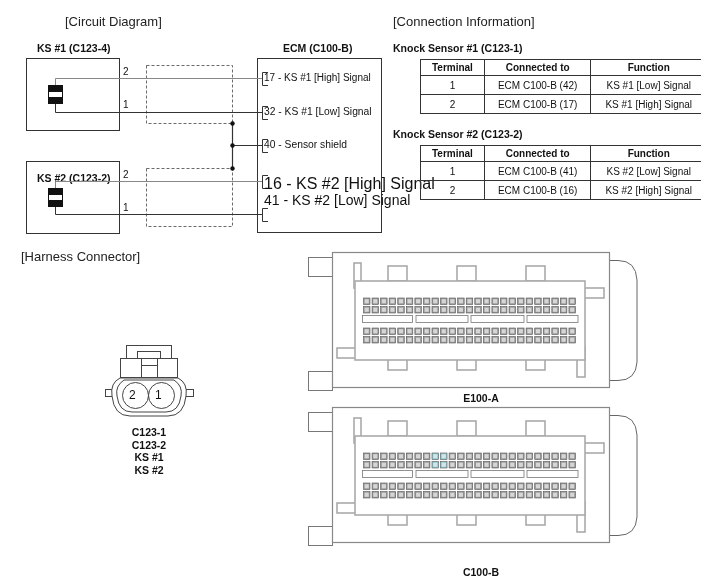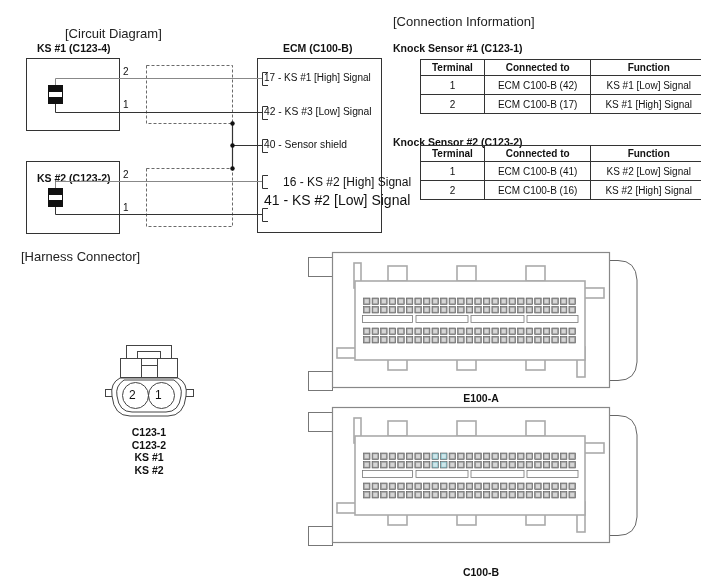--- a/index.html
+++ b/index.html
@@ -9,21 +9,21 @@
   .bold { font-weight:bold; font-size:10.5px; white-space:nowrap; }
   svg { position:absolute; left:0; top:0; }
   table.conn { position:absolute; border-collapse:collapse; font-size:10px;margin-left:28px; }
   table.conn th, table.conn td { border:1px solid #333; text-align:center; padding:0; height:18px; }
   table.conn th { font-weight:bold; height:15px; }
   .lbl-center { text-align:center; font-weight:bold; font-size:10.5px; line-height:12.5px; white-space:nowrap; }
 </style>
 </head>
 <body>
 
-<div class="abs section-title" style="left:21px;top:26px;padding-left:44px;">[Circuit Diagram]</div>
+<div class="abs section-title" style="left:21px;top:14px;padding-left:44px;">[Circuit Diagram]</div>
 <div class="abs section-title" style="left:393px;top:14px;text-align:right;">[Connection Information]</div>
 <div class="abs section-title" style="left:21px;top:249px;">[Harness Connector]</div>
 
 <div class="abs bold" style="left:37px;top:42px;">KS #1 (C123-4)</div>
 <div class="abs bold" style="left:37px;top:164px;margin-top:8px;">KS #2 (C123-2)</div>
 <div class="abs bold" style="left:283px;top:42px;">ECM (C100-B)</div>
 
 <svg width="701" height="578">
 
   <rect x="26.5" y="58.5" width="93" height="72" fill="none" stroke="#333" stroke-width="1"></rect>
@@ -81,23 +81,23 @@
     <circle cx="161.5" cy="395.5" r="13"></circle>
   </g>
 </svg>
 
 <div class="abs" style="left:123px;top:66px;font-size:10px;">2</div>
 <div class="abs" style="left:123px;top:99px;font-size:10px;">1</div>
 <div class="abs" style="left:123px;top:169px;font-size:10px;">2</div>
 <div class="abs" style="left:123px;top:202px;font-size:10px;">1</div>
 
 <div class="abs" style="left:264px;top:72px;font-size:10px;white-space:nowrap;">17 - KS #1 [High] Signal</div>
-<div class="abs" style="left:264px;top:106px;font-size:10.3px;white-space:nowrap;">42 - KS #3 [Low] Signal</div>
+<div class="abs" style="left:264px;top:106px;font-size:10.3px;white-space:nowrap;">32 - KS #1 [Low] Signal</div>
 <div class="abs" style="left:264px;top:139px;font-size:10.3px;white-space:nowrap;">40 - Sensor shield</div>
-<div class="abs" style="left:264px;top:175px;font-size:12px;white-space:nowrap;padding-left:19px;">16 - KS #2 [High] Signal</div>
+<div class="abs" style="left:264px;top:175px;font-size:16px;white-space:nowrap;">16 - KS #2 [High] Signal</div>
 <div class="abs" style="left:264px;top:192px;font-size:14px;white-space:nowrap;text-align:center;">41 - KS #2 [Low] Signal</div>
 
 <div class="abs bold" style="left:393px;top:42px;">Knock Sensor #1 (C123-1)</div>
 <table class="conn" style="left:392px;top:59px;width:287px;">
   <colgroup>
       <col style="width:64px">
       <col style="width:107px">
       <col style="width:116px">
     </colgroup>
   <tbody>
@@ -112,21 +112,21 @@
     <td>KS #1 [Low] Signal</td>
   </tr>
   <tr>
     <td>2</td>
     <td>ECM C100-B (17)</td>
     <td>KS #1 [High] Signal</td>
   </tr>
 </tbody>
   </table>
 
-<div class="abs bold" style="left:393px;top:136px;">Knock Sensor #2 (C123-2)</div>
+<div class="abs bold" style="left:393px;top:128px;">Knock Sensor #2 (C123-2)</div>
 <table class="conn" style="left:392px;top:145px;width:287px;">
   <colgroup>
       <col style="width:64px">
       <col style="width:107px">
       <col style="width:116px">
     </colgroup>
   <tbody>
       <tr>
     <th>Terminal</th>
     <th>Connected to</th>

